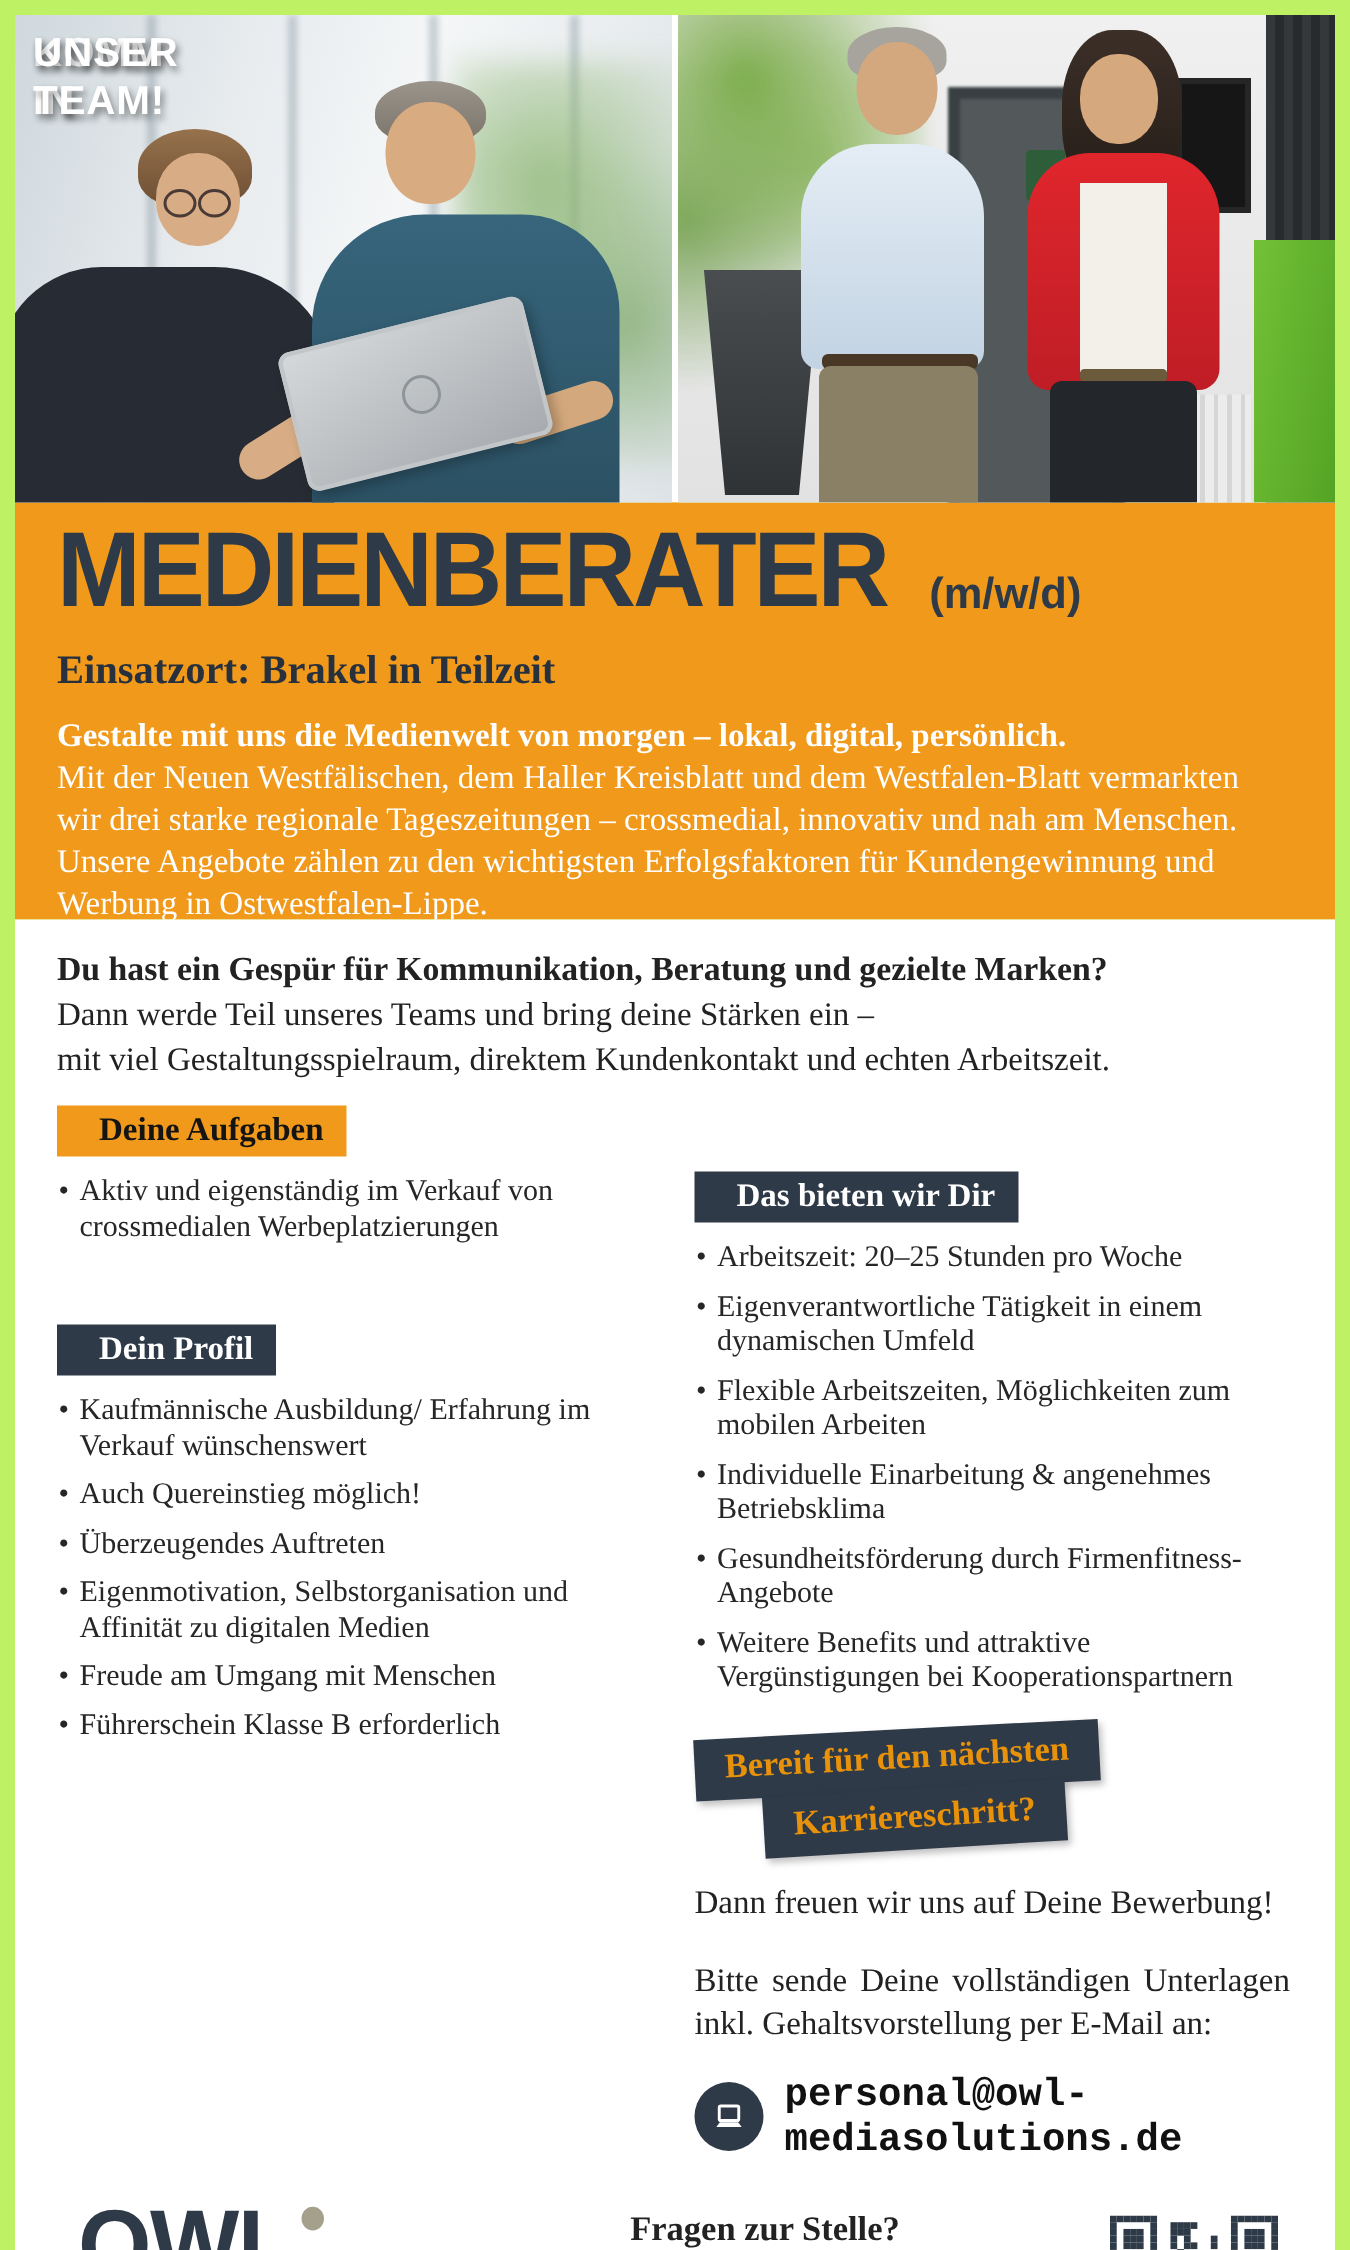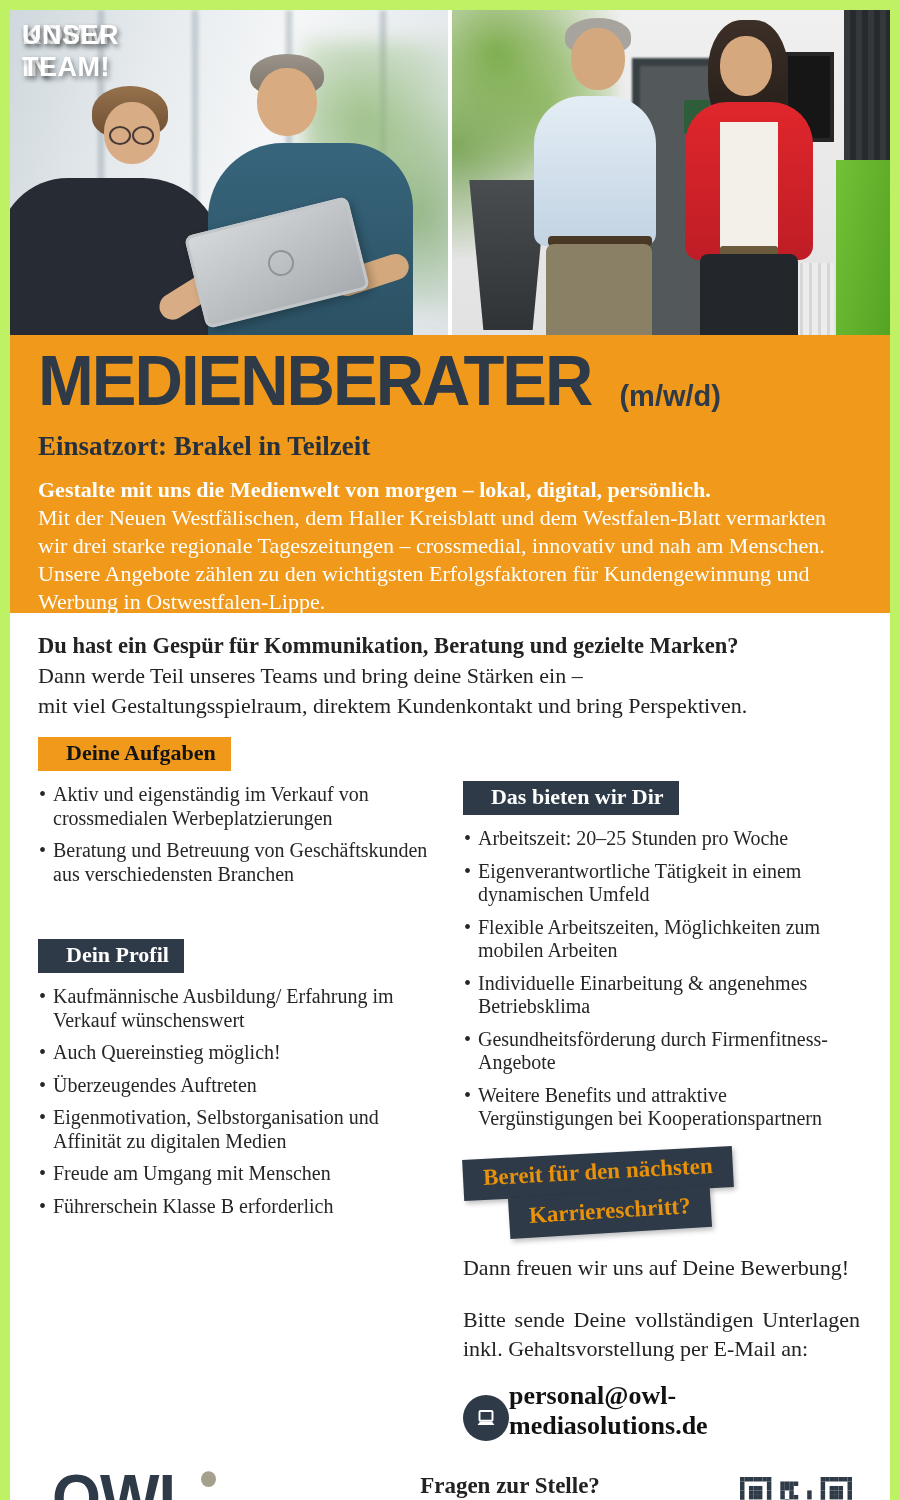--- a/index.html
+++ b/index.html
@@ -75,21 +75,21 @@
   .bullets{list-style:none;margin:12px 0 0;padding:0;}
   .bullets li{position:relative;padding-left:15px;font-size:20px;line-height:23.5px;margin-bottom:9px;color:#262626;}
   .bullets li::before{content:"\2022";position:absolute;left:1px;}
   .hdr-profile{margin-top:22px;}
   .badge-wrap{margin-top:22px;}
   .badge-line{display:inline-block;background:#2E3A47;color:#E8920B;font-weight:700;font-size:23px;
     padding:6px 20px 9px;transform:rotate(-3deg);box-shadow:2px 3px 5px rgba(0,0,0,.25);}
   .badge-line.l2{display:block;width:max-content;margin:-2px 0 0 46px;transform:rotate(-3.5deg);}
   .cta-response{margin:22px 0 0;font-size:22px;}
   .cta-instructions{margin:24px 0 0;font-size:22px;line-height:29px;text-align:justify;}
-  .email-row{display:flex;align-items:flex-end;margin-top:18px;}
+  .email-row{display:flex;align-items:center;gap:14px;margin-top:18px;font-family:Liberation Mono, monospace;}
   .email-icon{width:46px;height:46px;border-radius:50%;background:#2E3A47;display:flex;align-items:center;justify-content:center;flex:none;}
   .email-text{font-weight:700;font-size:26px;color:#111;}
   
   .footer{display:flex;align-items:flex-start;margin-top:26px;}
   .logo-block{width:250px;padding-left:14px;box-sizing:border-box;}
   .logo-owl{position:relative;display:inline-block;font-family:"Liberation Sans",sans-serif;font-weight:700;
     font-size:63px;line-height:.95;letter-spacing:-1px;color:#2E3A47;transform:scaleY(1.05);transform-origin:left top;}
   .logo-dot{position:absolute;right:-20px;top:4px;width:15px;height:15px;border-radius:50%;background:#A5A08C;}
   .logo-sub{font-size:29px;color:#2E3A47;margin-top:4px;letter-spacing:.5px;}
   .contact-block{flex:1;text-align:center;padding-top:6px;}
@@ -156,29 +156,28 @@
     <p class="intro">
       <span class="intro-lead">Gestalte mit uns die Medienwelt von morgen – lokal, digital, persönlich.</span>
       <span>Mit der Neuen Westfälischen, dem Haller Kreisblatt und dem Westfalen-Blatt vermarkten wir drei starke regionale Tageszeitungen – crossmedial, innovativ und nah am Menschen. Unsere Angebote zählen zu den wichtigsten Erfolgsfaktoren für Kundengewinnung und Werbung in Ostwestfalen-Lippe.</span>
     </p>
   </div>
 
   <div class="content">
     <p class="question">
       <strong>Du hast ein Gespür für Kommunikation, Beratung und gezielte Marken?</strong><br>
       <span>Dann werde Teil unseres Teams und bring deine Stärken ein –</span><br>
-      <span>mit viel Gestaltungsspielraum, direktem Kundenkontakt und bring Perspektiven.</span>
+      <span>mit viel Gestaltungsspielraum, direktem Kundenkontakt und echten Arbeitszeit.</span>
     </p>
 
     <div class="columns">
       <div class="col-left">
         <div class="sec-header orange">Deine Aufgaben</div>
         <ul class="bullets">
           <li>Aktiv und eigenständig im Verkauf von crossmedialen Werbeplatzierungen</li>
-          <li>Beratung und Betreuung von Geschäftskunden aus verschiedensten Branchen</li>
         </ul>
         <div class="sec-header dark hdr-profile">Dein Profil</div>
         <ul class="bullets">
           <li>Kaufmännische Ausbildung/ Erfahrung im Verkauf wünschenswert</li>
           <li>Auch Quereinstieg möglich!</li>
           <li>Überzeugendes Auftreten</li>
           <li>Eigenmotivation, Selbstorganisation und Affinität zu digitalen Medien</li>
           <li>Freude am Umgang mit Menschen</li>
           <li>Führerschein Klasse B erforderlich</li>
         </ul>

